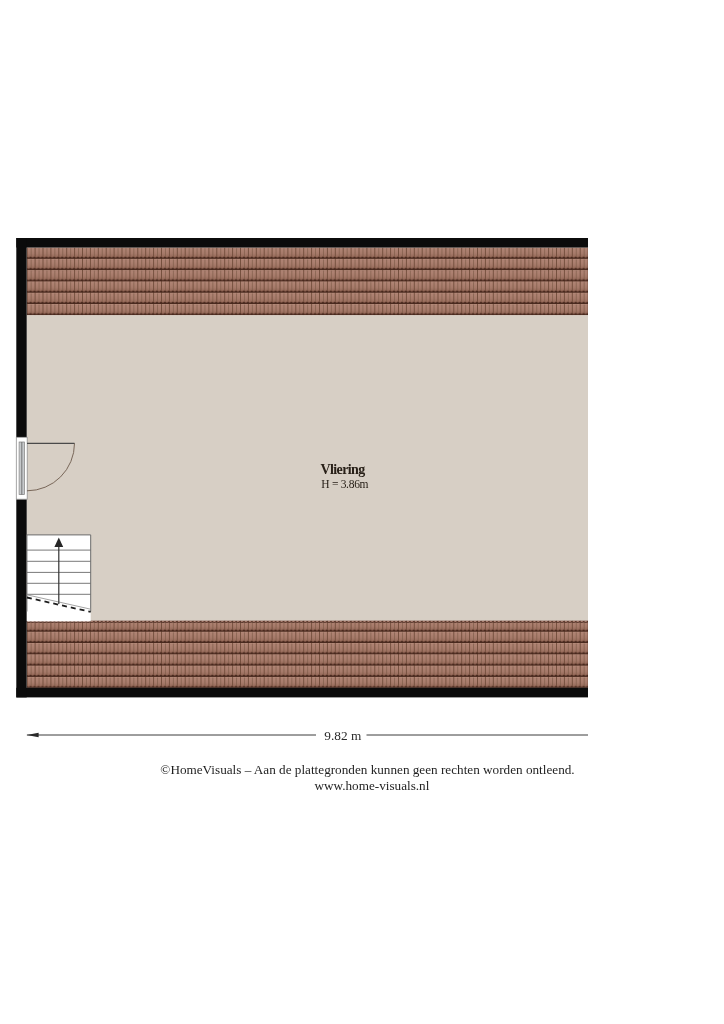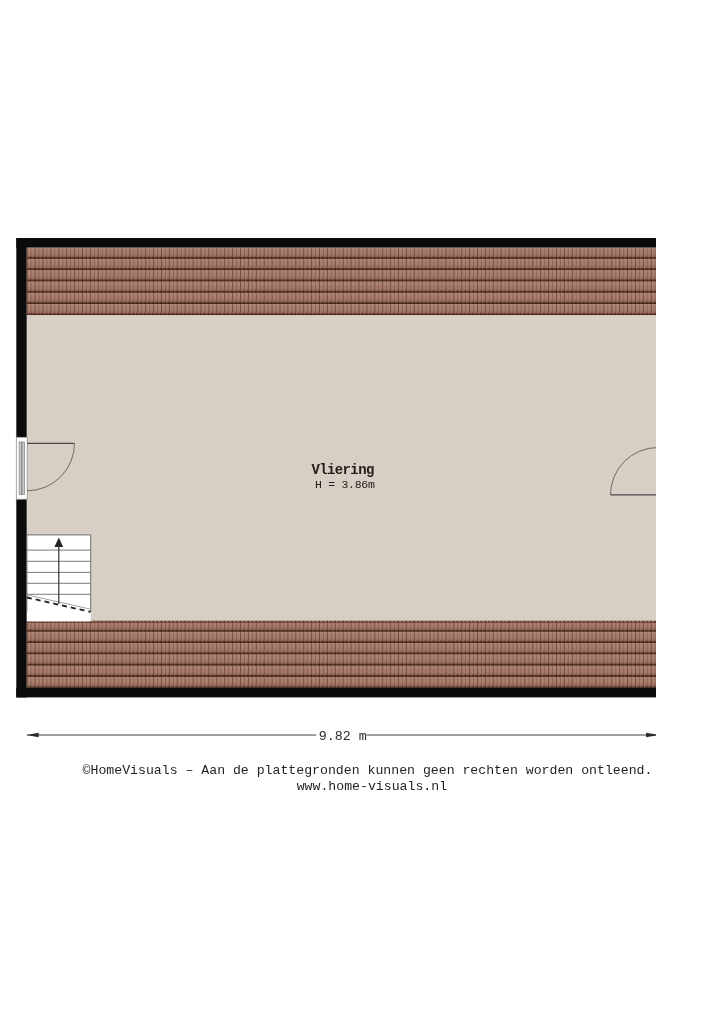--- a/index.html
+++ b/index.html
@@ -1,16 +1,16 @@
 <!DOCTYPE html>
 <html><head>
 <meta charset="utf-8">
 <style>
 html,body{margin:0;padding:0;background:#ffffff;}
-#page{position:relative;width:656px;height:1024px;background:#ffffff;font-family:Liberation Mono, monospace;overflow:hidden;}
+#page{position:relative;width:588px;height:1024px;background:#ffffff;font-family:Liberation Serif, serif;overflow:hidden;}
 </style>
 </head>
 <body>
 <div id="page">
 <svg width="724" height="1024" viewBox="0 0 724 1024">
 <defs>
 <linearGradient id="tg" x1="0" y1="0" x2="0" y2="1">
 <stop offset="0" stop-color="#a17565"></stop>
 <stop offset="0.15" stop-color="#af8373"></stop>
 <stop offset="0.55" stop-color="#a57969"></stop>

